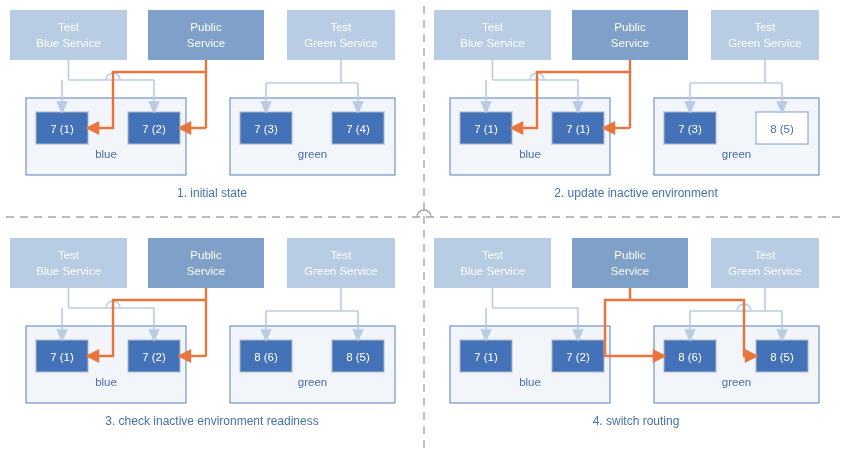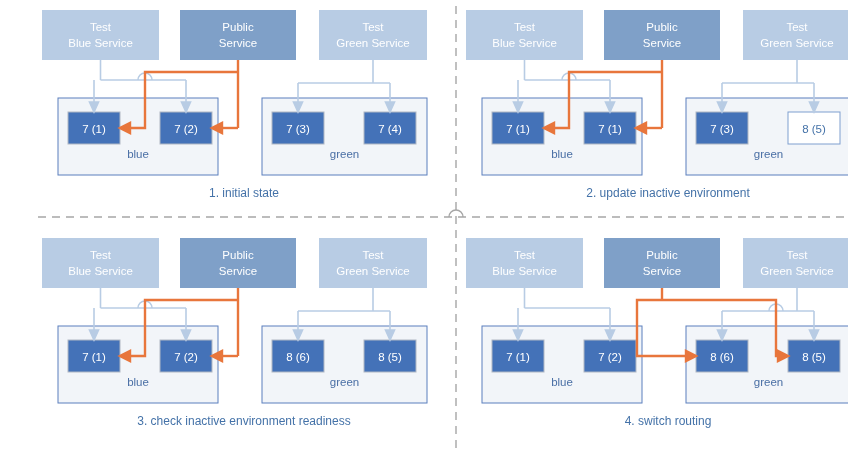--- a/index.html
+++ b/index.html
@@ -1,18 +1,18 @@
 <!DOCTYPE html>
 <html><head>
 <meta charset="utf-8">
 <style>
   html,body{margin:0;padding:0;background:#ffffff;}
   body{width:848px;height:456px;overflow:hidden;
        font-family:"Liberation Sans","DejaVu Sans",sans-serif;}
-  #stage{position:relative;width:692px;height:456px;margin-left:32px;}
+  #stage{position:relative;width:692px;height:456px;}
   svg{position:absolute;left:0;top:0;}
   .svc-text{font-size:11.5px;fill:#ffffff;text-anchor:middle;}
   .inst-text{font-size:11.5px;fill:#ffffff;text-anchor:middle;}
   .inst-text-outline{font-size:11.5px;fill:#4472a8;text-anchor:middle;}
   .env-text{font-size:11.5px;fill:#4a6fa5;text-anchor:middle;}
   .caption-text{font-size:12px;fill:#4472a8;text-anchor:middle;}
 </style>
 </head>
 <body>
 

